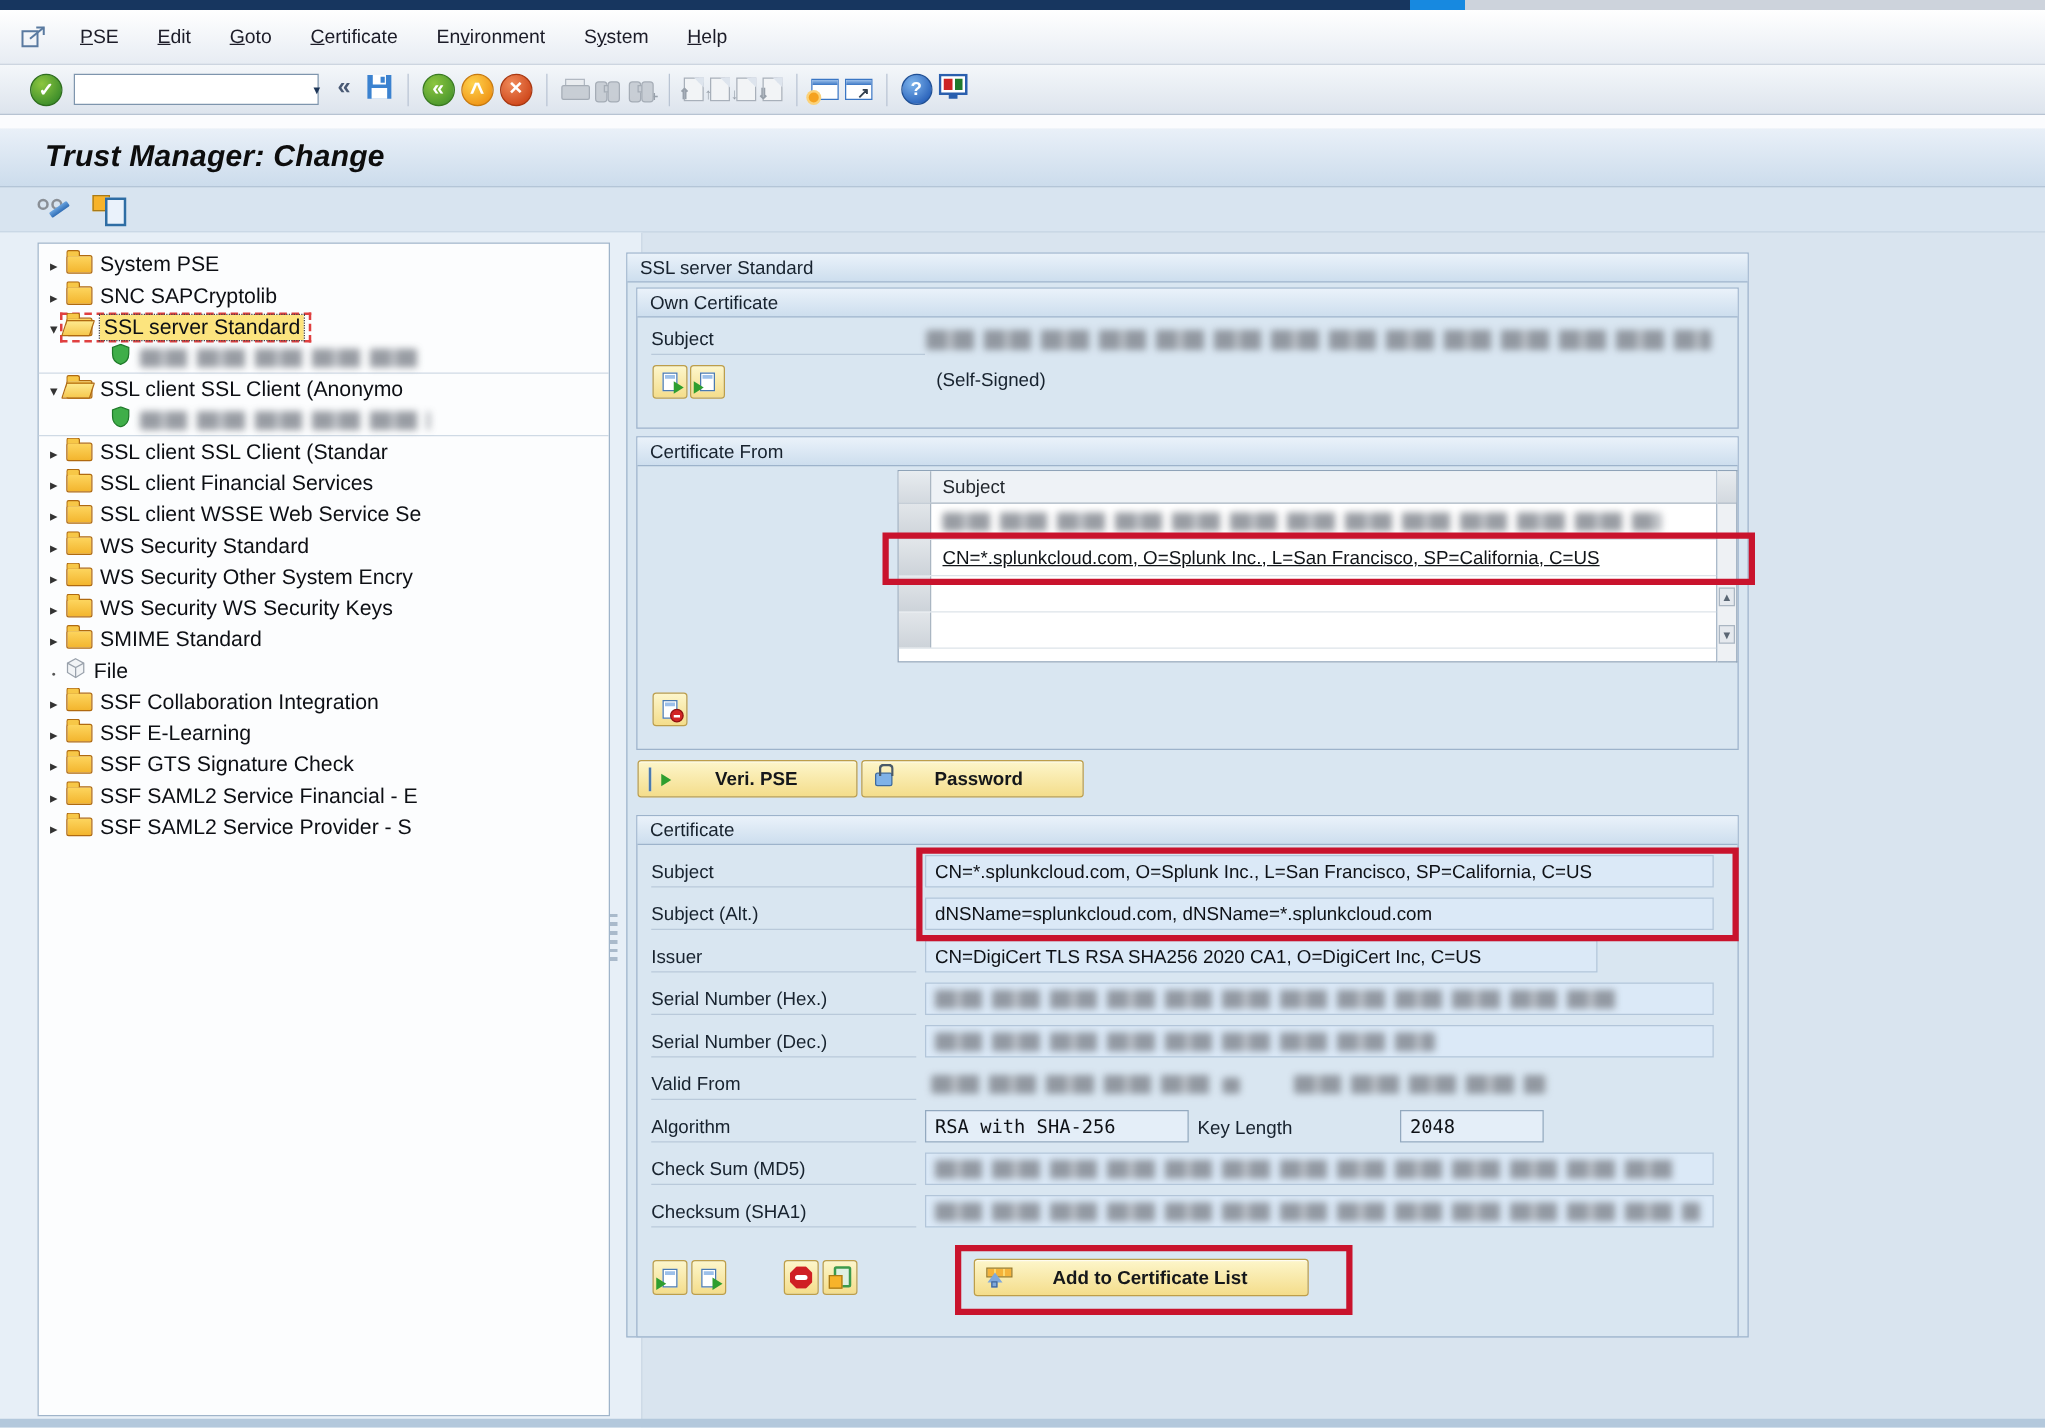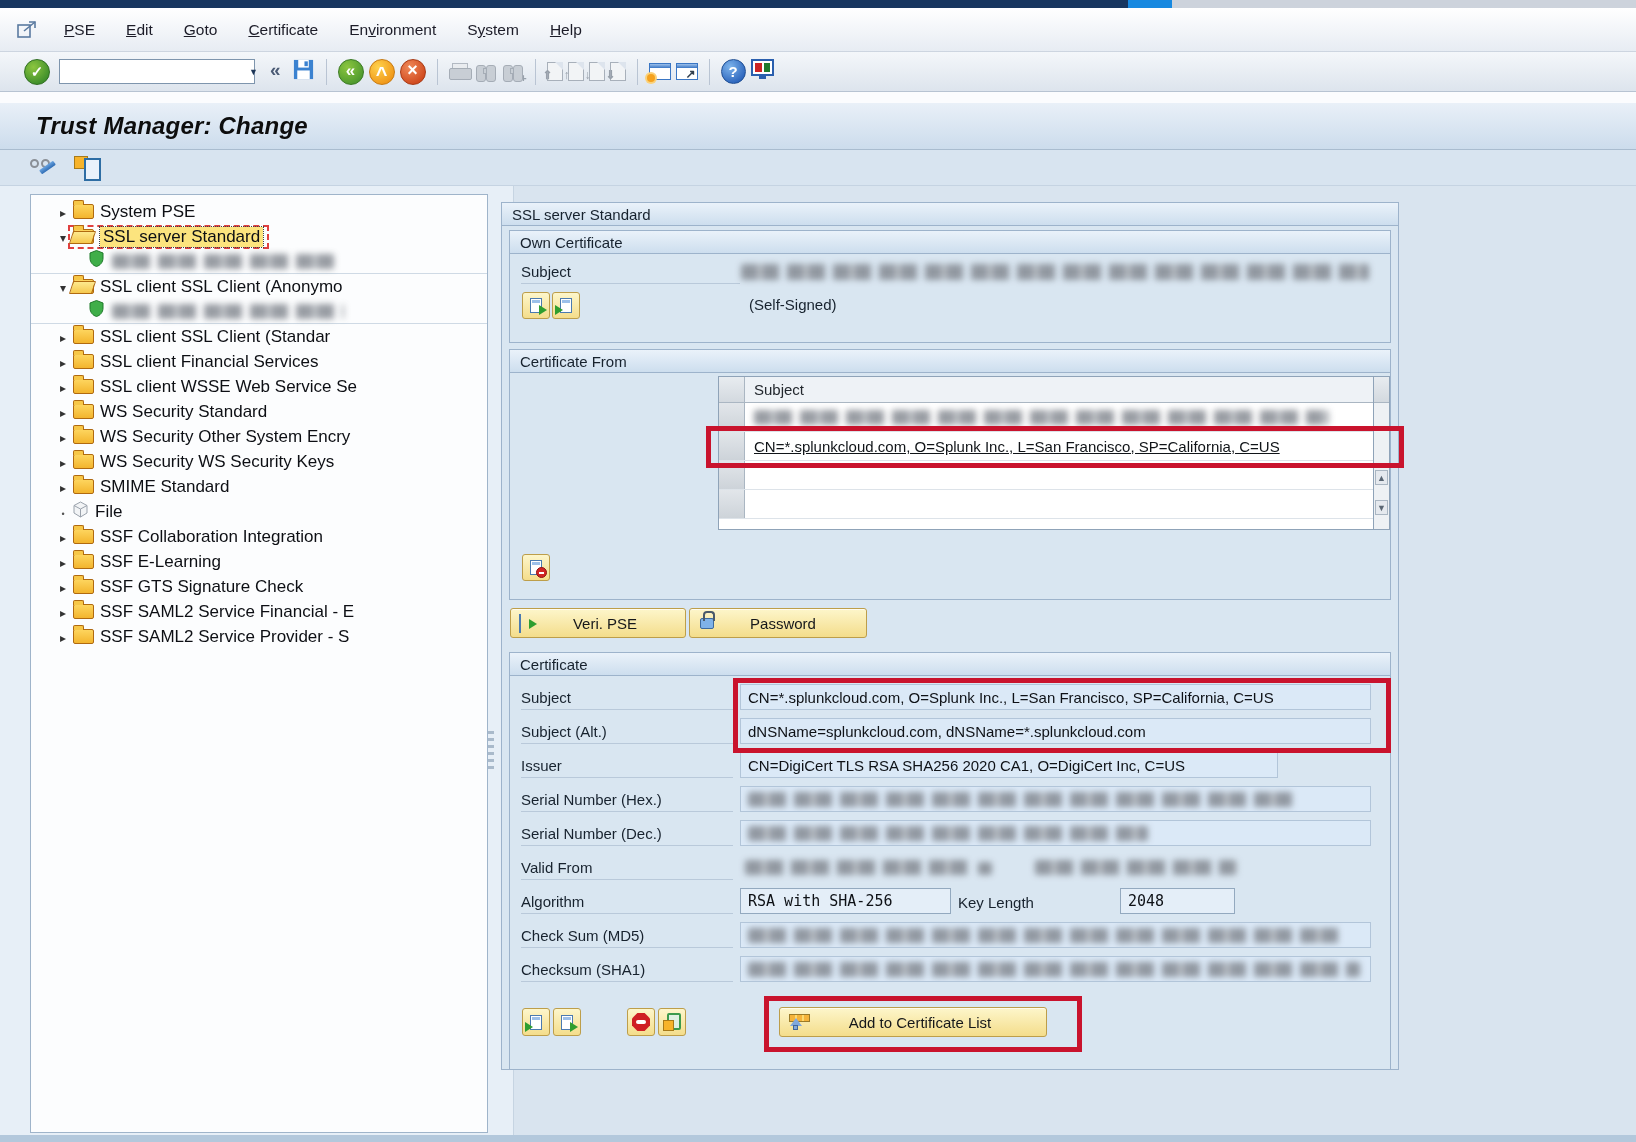--- a/index.html
+++ b/index.html
@@ -68,21 +68,21 @@
   .dcicon b { left:0; } .dcicon u { left:11px; }
   .dcicon i { position:absolute; left:9px; top:9px; width:17px; height:5px; background:linear-gradient(#6aa4e0,#2f6cb4);
     transform:rotate(-35deg); border-radius:1px; }
   .rdicon { width:28px; height:25px; position:relative; }
   .rdicon::before { content:""; position:absolute; left:0; top:1px; width:12px; height:11px; background:#f7b32a; border:1px solid #a87a18; }
   .rdicon::after { content:""; position:absolute; left:10px; top:3px; width:13px; height:19px; background:#eaf2fb; border:2px solid #2e6da4; }
 
   
   #leftbg { left:0; top:186px; width:514px; height:956px; background:#e7eff7; border-right:1px solid #c6d4e2; }
   #tree-panel { left:30px; top:194px; width:458px; height:939px; background:#fcfdfe; border:1px solid #9fb4ca; padding-top:4px; }
-  .trow { height:25px; display:flex; align-items:center; padding-left:24px; font-size:17px; color:#0d0f14; white-space:nowrap; }
+  .trow { height:25px; display:flex; align-items:center; padding-left:4px; font-size:17px; color:#0d0f14; white-space:nowrap; }
   .trow.child { padding-left:58px; }
   .trow.hline { border-bottom:1px solid #cfdae5; }
   .texp { width:16px; text-align:center; color:#333; flex:0 0 16px; }
   .texp.c::before { content:"▸"; font-size:12px; }
   .texp.e::before { content:"▾"; font-size:12px; }
   .texp.l::before { content:"•"; font-size:9px; color:#555; }
   .fold { width:21px; height:15px; margin:0 6px 0 2px; position:relative; flex:0 0 21px;
     background:linear-gradient(#fdd55e,#f3b52e); border:1px solid #b06a10; border-radius:2px; }
   .fold::before { content:""; position:absolute; top:-5px; left:-1px; width:9px; height:4px; background:#f7c747;
     border:1px solid #b06a10; border-bottom:none; border-radius:2px 2px 0 0; }
@@ -120,21 +120,21 @@
   .clt-sel { width:26px; background:linear-gradient(#e2e6ea,#cdd3d9); border-right:1px solid #aab6c2; }
   .clt-txt { font-size:15px; color:#101418; display:flex; align-items:center; padding-left:9px; white-space:nowrap; }
   .clt-txt.link { text-decoration:underline; }
   #scrollcol { left:1374px; top:376px; width:16px; height:154px; background:#eef1f4; border:1px solid #8fa3b8; border-left:none; }
   .sc-corner { height:26px; background:linear-gradient(#e8ecf0,#d3d9df); border-bottom:1px solid #aab6c2; }
   .sc-btn { position:absolute; left:1px; width:13px; height:15px; display:flex; align-items:center; justify-content:center;
     font-size:9px; color:#5a6673; background:#e5e9ee; border:1px solid #aab6c2; }
 
   
   .ybtn { position:absolute; background:linear-gradient(#fdf6cb,#f4dd8b); border:1px solid #bd9e4a; border-radius:3px;
-    display:flex; align-items:center; font-size:15px; color:#15171a; box-shadow:inset 0 1px 0 rgba(255,255,255,.7); }
+    display:flex; align-items:center; font-size:15px; color:#15171a; box-shadow:inset 0 1px 0 rgba(255,255,255,.7);font-weight:bold; }
   .ybtn .cap { flex:1; text-align:center; padding-right:14px; }
   .ibtn { position:absolute; width:28px; height:27px; background:linear-gradient(#fdf6cb,#f4dd8b); border:1px solid #bd9e4a;
     border-radius:3px; display:flex; align-items:center; justify-content:center; }
   .doc { width:12px; height:15px; background:#fff; border:1px solid #4a7ab0; position:relative; }
   .doc::before { content:""; position:absolute; top:1px; left:1px; right:1px; height:3px; background:#9cc0ea; }
   .garr { position:absolute; right:2px; bottom:3px; width:0; height:0; border-left:8px solid #2f9e2f;
     border-top:5px solid transparent; border-bottom:5px solid transparent; }
   .garr.in { right:auto; left:2px; }
   .redminus { position:absolute; right:2px; bottom:2px; width:11px; height:11px; border-radius:50%; background:#d22525; border:1px solid #8f1010; }
   .redminus::after { content:""; position:absolute; left:2px; top:4px; width:5px; height:2px; background:#fff; }
@@ -257,20 +257,25 @@
 
 <div class="abs" id="leftbg"></div>
 
 <div class="abs" id="tree-panel">
   <div class="trow">
     <span class="texp c"></span>
       <span class="fold"></span>
       <span>System PSE</span>
   </div>
   <div class="trow">
+    <span class="texp c"></span>
+      <span class="fold"></span>
+      <span>SNC SAPCryptolib</span>
+  </div>
+  <div class="trow">
     <span class="texp e"></span>
     <span class="selwrap">
       <span class="fold open"></span>
       <span class="sel-label">SSL server Standard</span>
     </span>
   </div>
   <div class="trow child hline">
     <span class="shield-sp">
       <svg width="15" height="17" viewBox="0 0 15 17">
           <path d="M7.5 .5 L14 3 V8 C14 12.5 11 15.5 7.5 16.5 C4 15.5 1 12.5 1 8 V3 Z" fill="#3fae49" stroke="#1f7a2a"></path>

